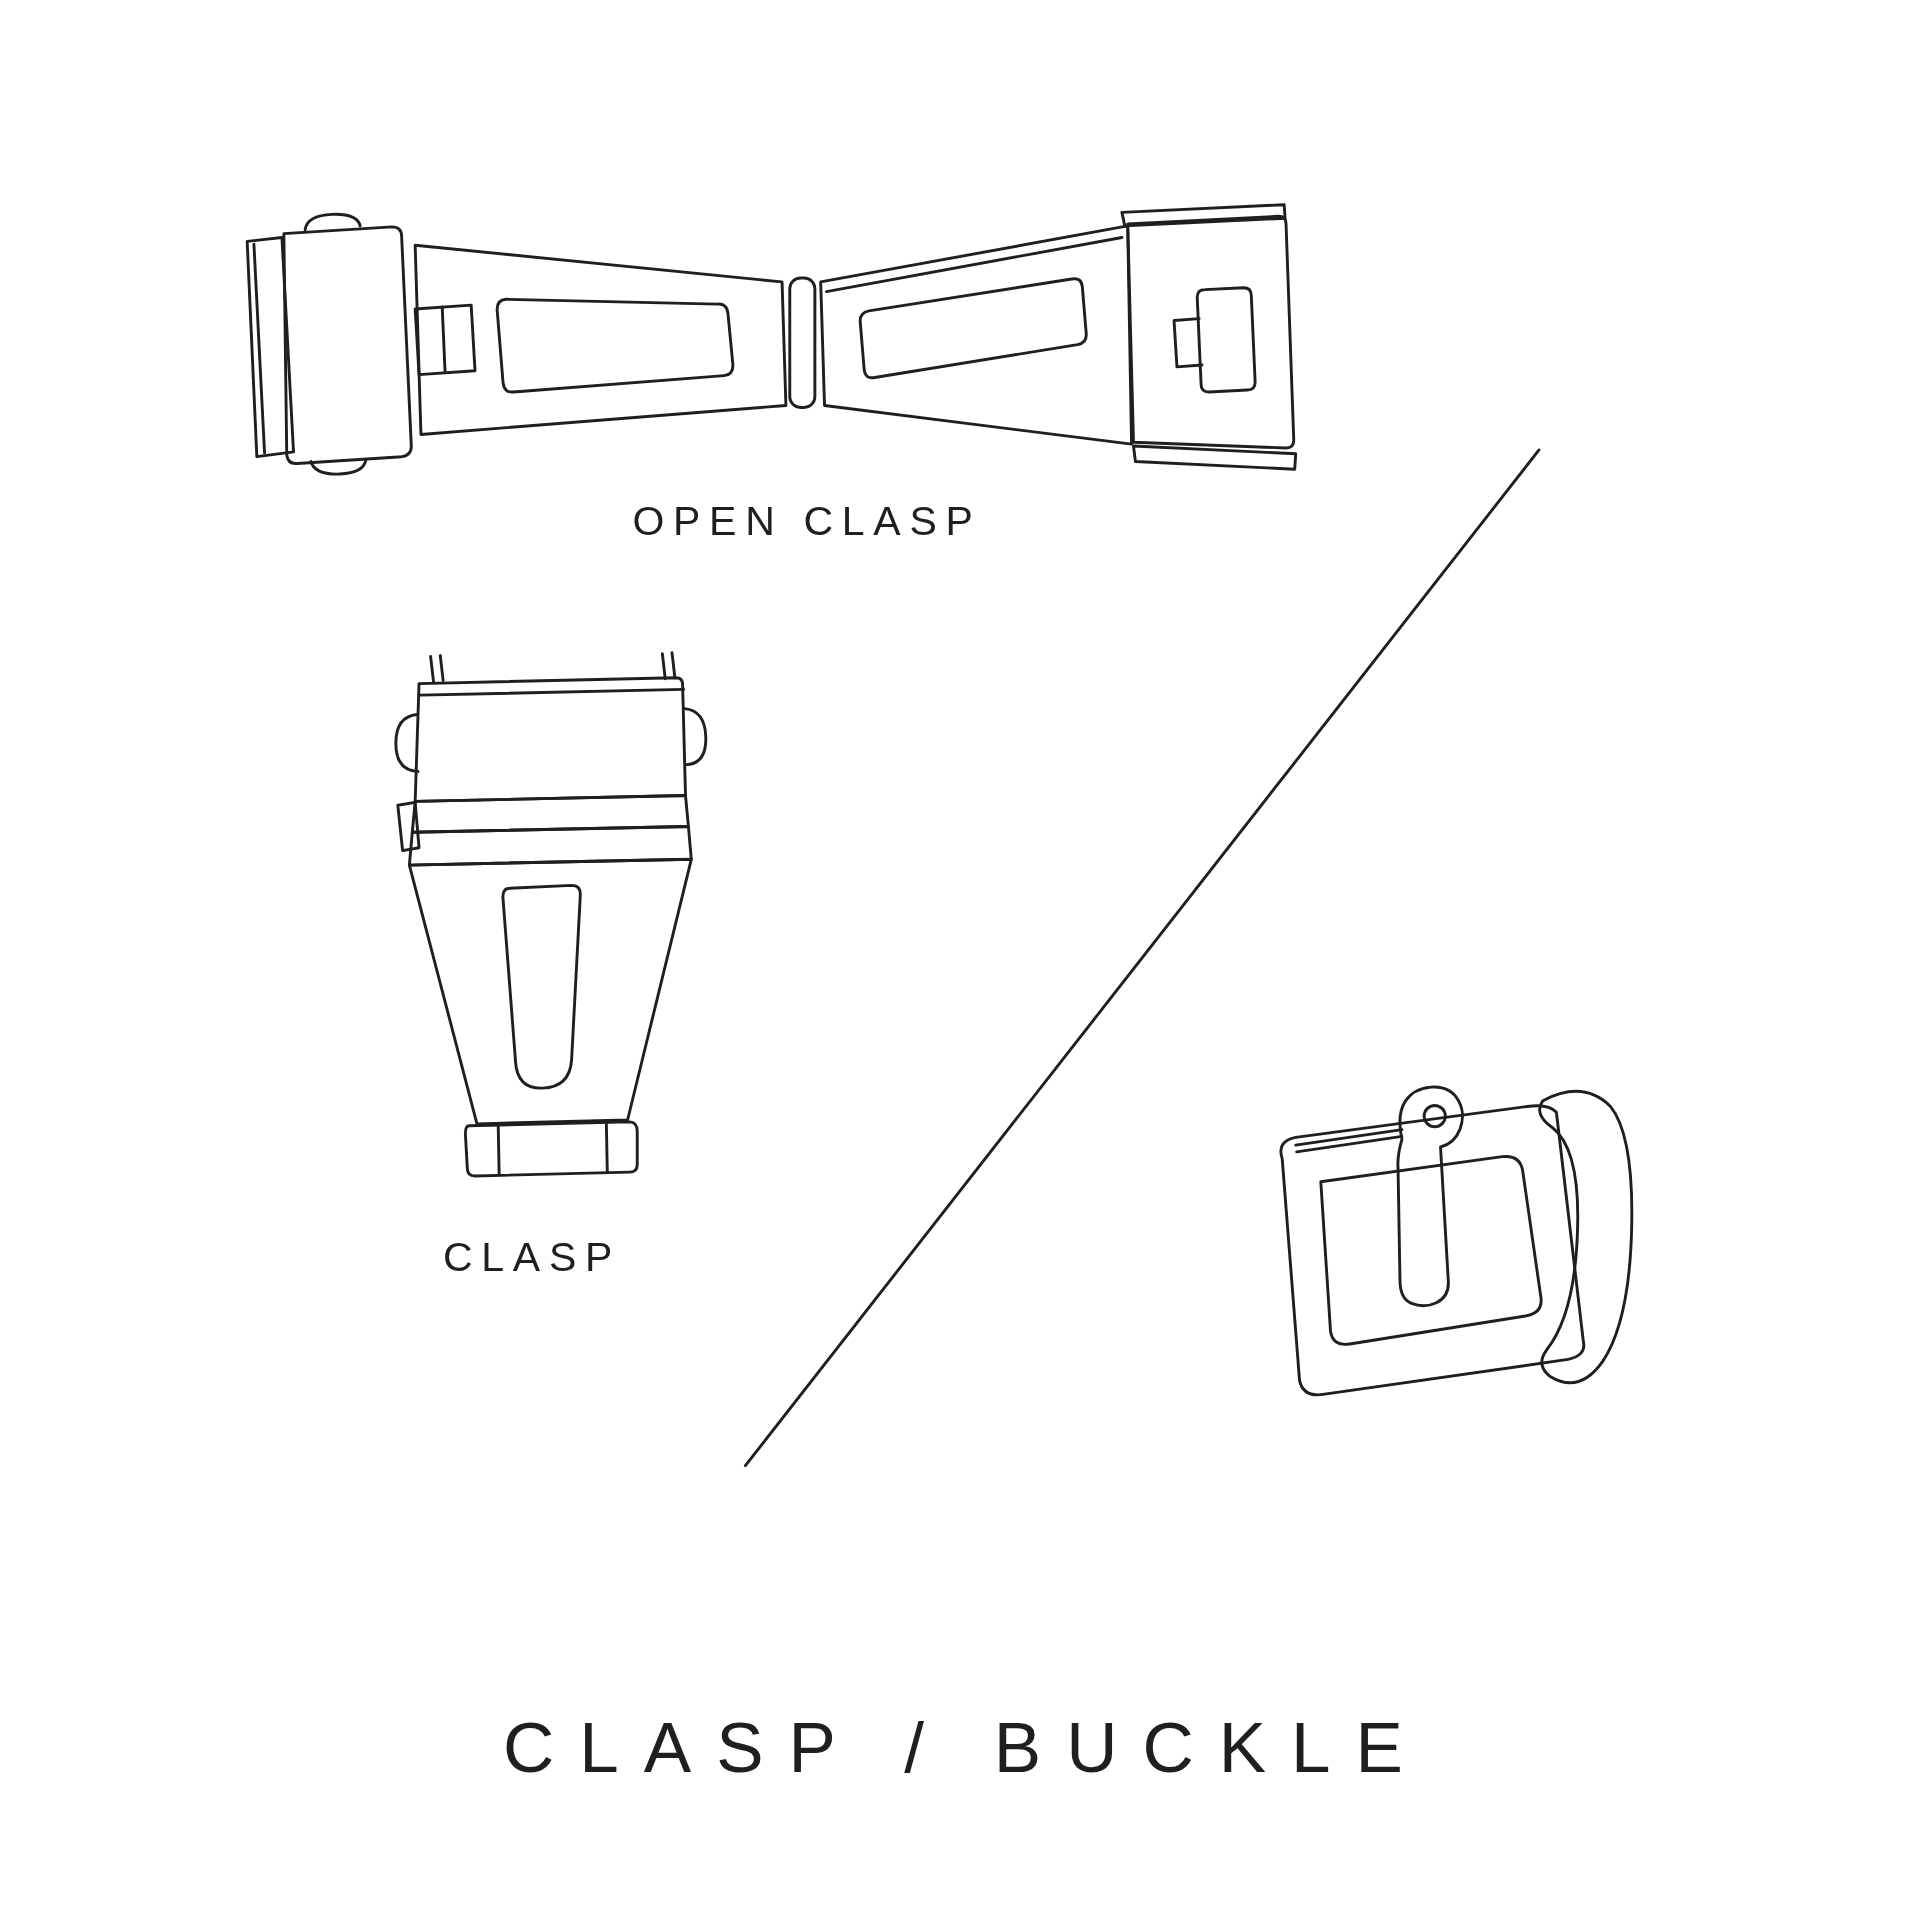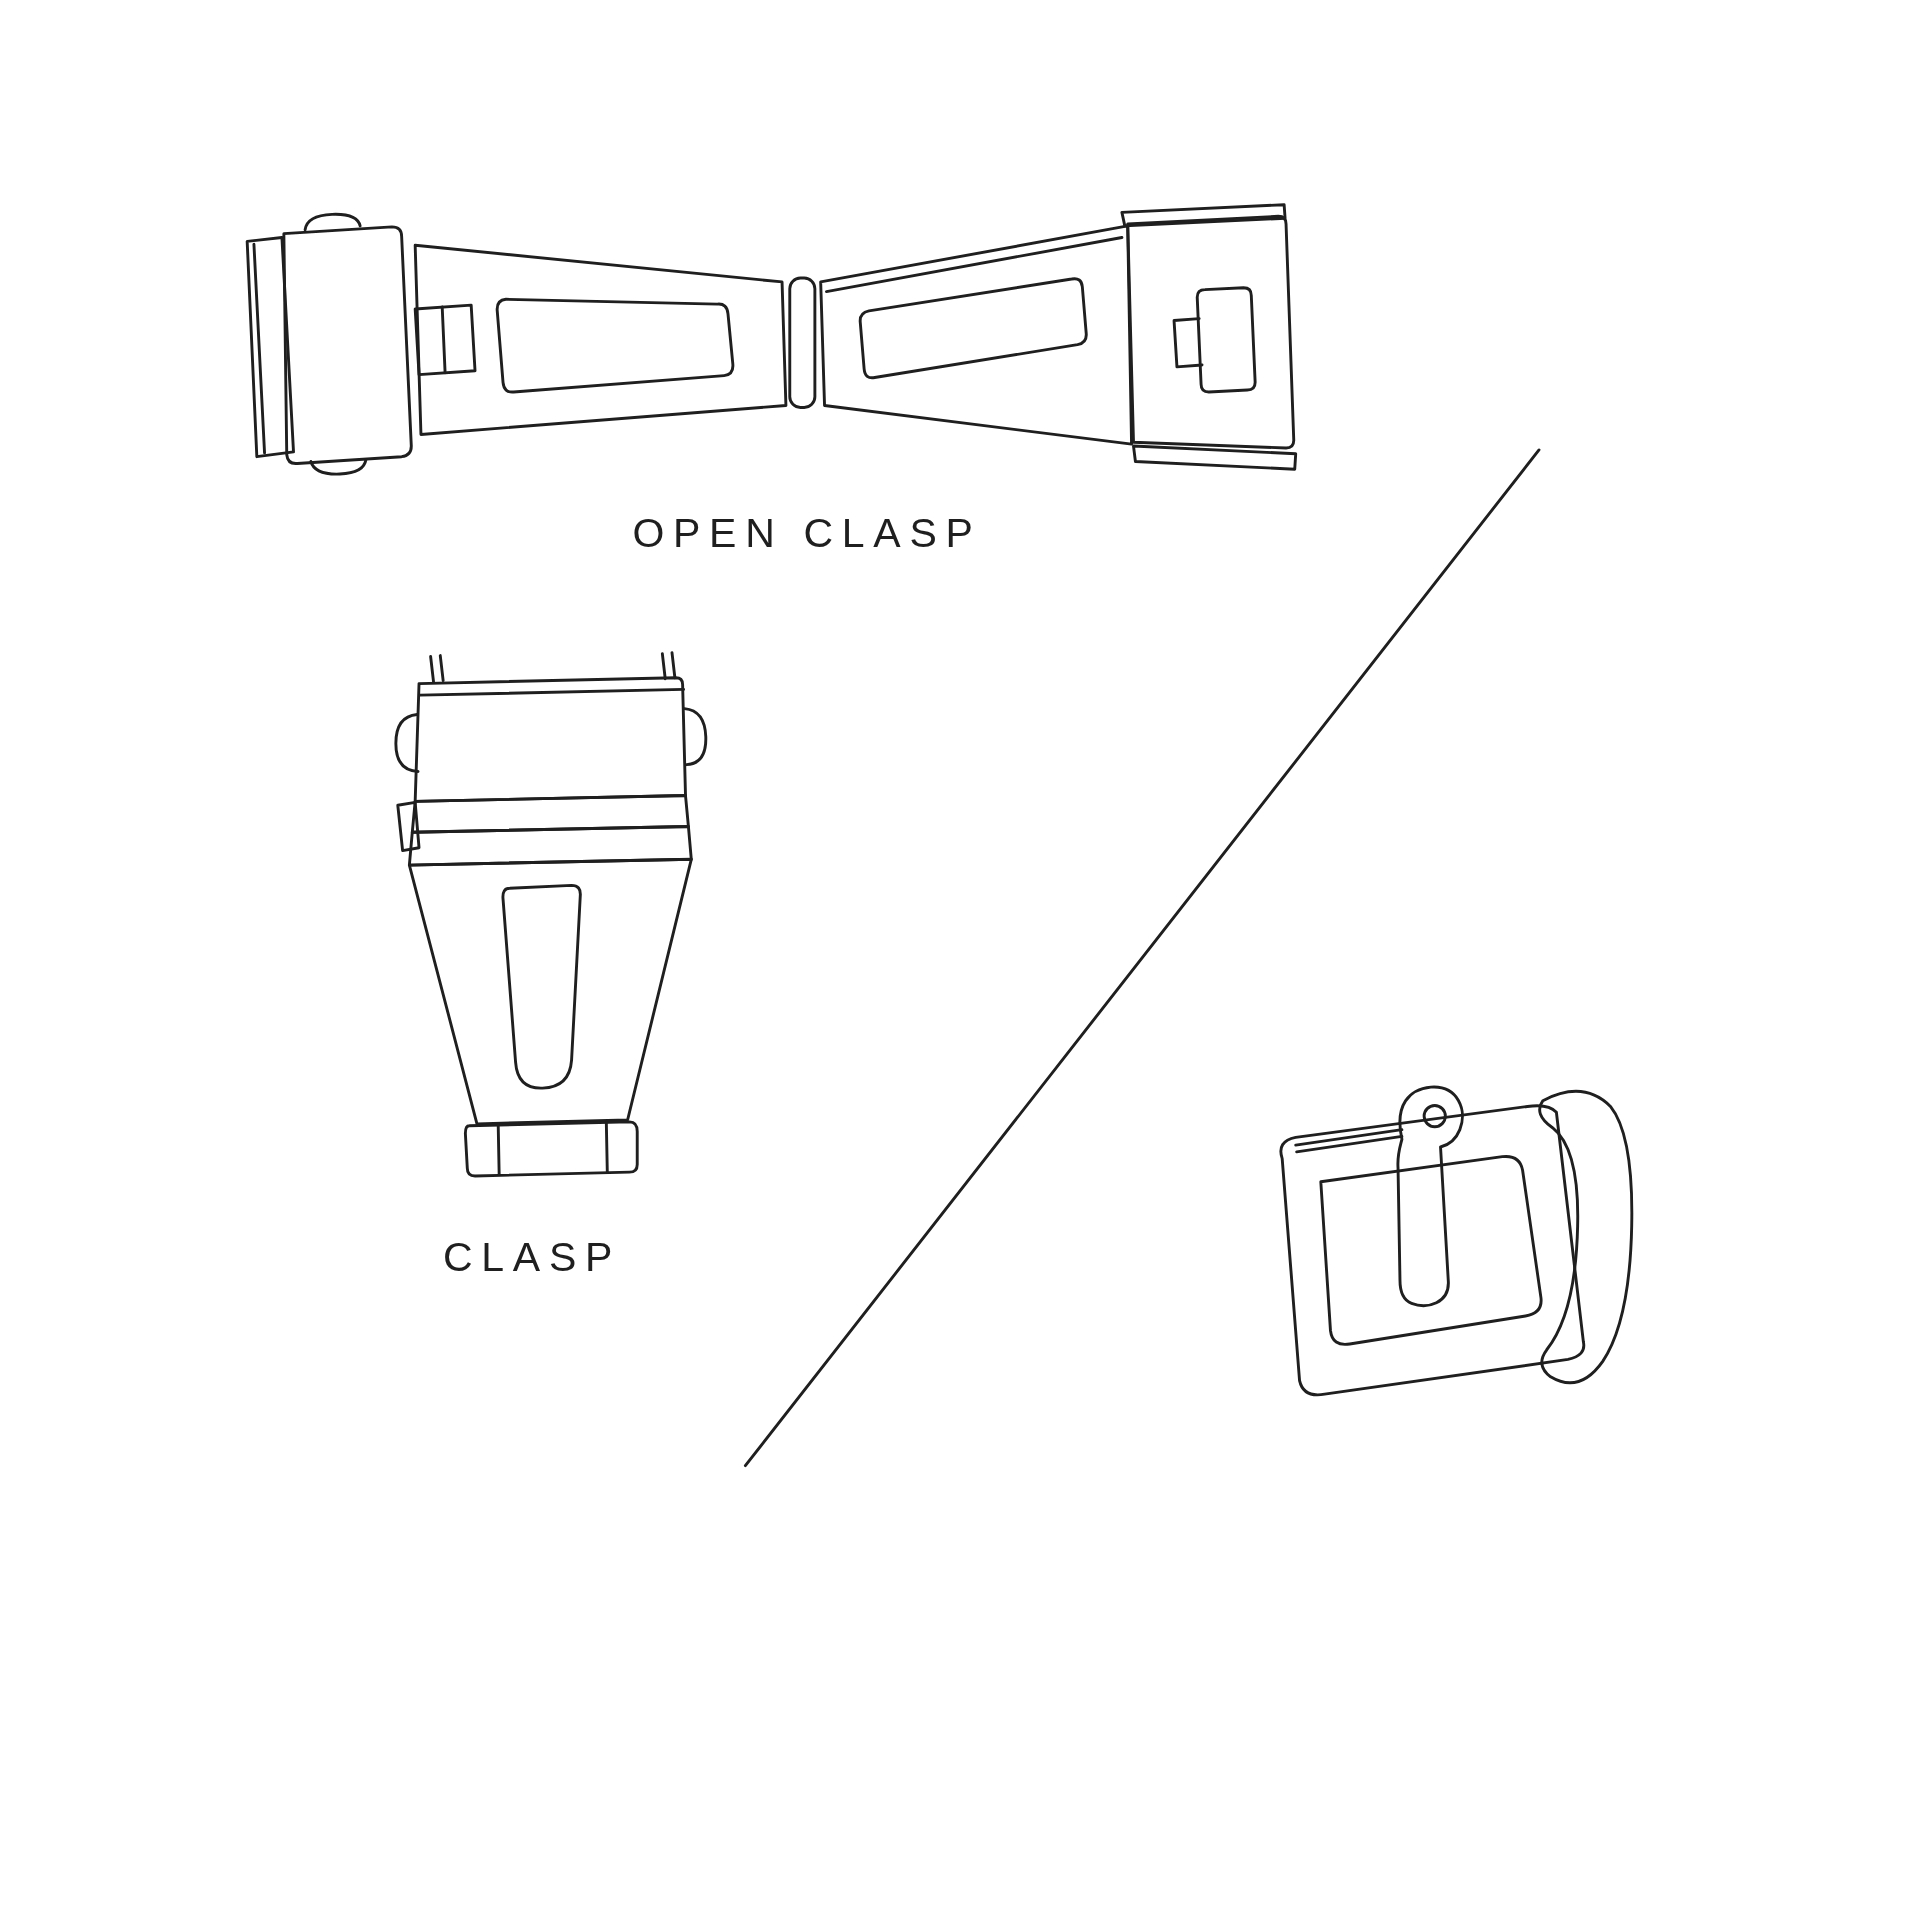--- a/index.html
+++ b/index.html
@@ -117,19 +117,20 @@
       <path d="M1598,1140 Q1640,1118 1668,1146 Q1692,1176 1690,1270 Q1688,1368 1660,1410 Q1636,1444 1606,1426 Q1590,1414 1602,1398 Q1632,1360 1634,1270 Q1636,1190 1608,1168 Q1588,1154 1598,1140 Z"></path>
 
       <path d="M1342,1186 L1452,1170"></path>
       <path d="M1343,1193 L1452,1177"></path>
 
       <path d="M1452,1180 C1444,1144 1460,1128 1482,1126 C1510,1124 1520,1150 1512,1170 C1508,1180 1500,1186 1492,1188 L1500,1326 C1502,1350 1478,1356 1462,1350 C1452,1346 1450,1336 1450,1326 L1448,1210 C1447,1196 1450,1188 1452,1180 Z"></path>
       <circle cx="1486" cy="1156" r="11"></circle>
     </g>
   </svg>
 
-  <div class="label" style="left:807px; top:510px;">OPEN CLASP</div>
+  <div class="label" style="left:807px; top:498px;">OPEN CLASP</div>
 
   <div class="label" style="left:532px; top:1234px;">CLASP</div>
 
+  <div class="page-title">CLASP / BUCKLE</div>
 
 </div>
 
 
 </body></html>

